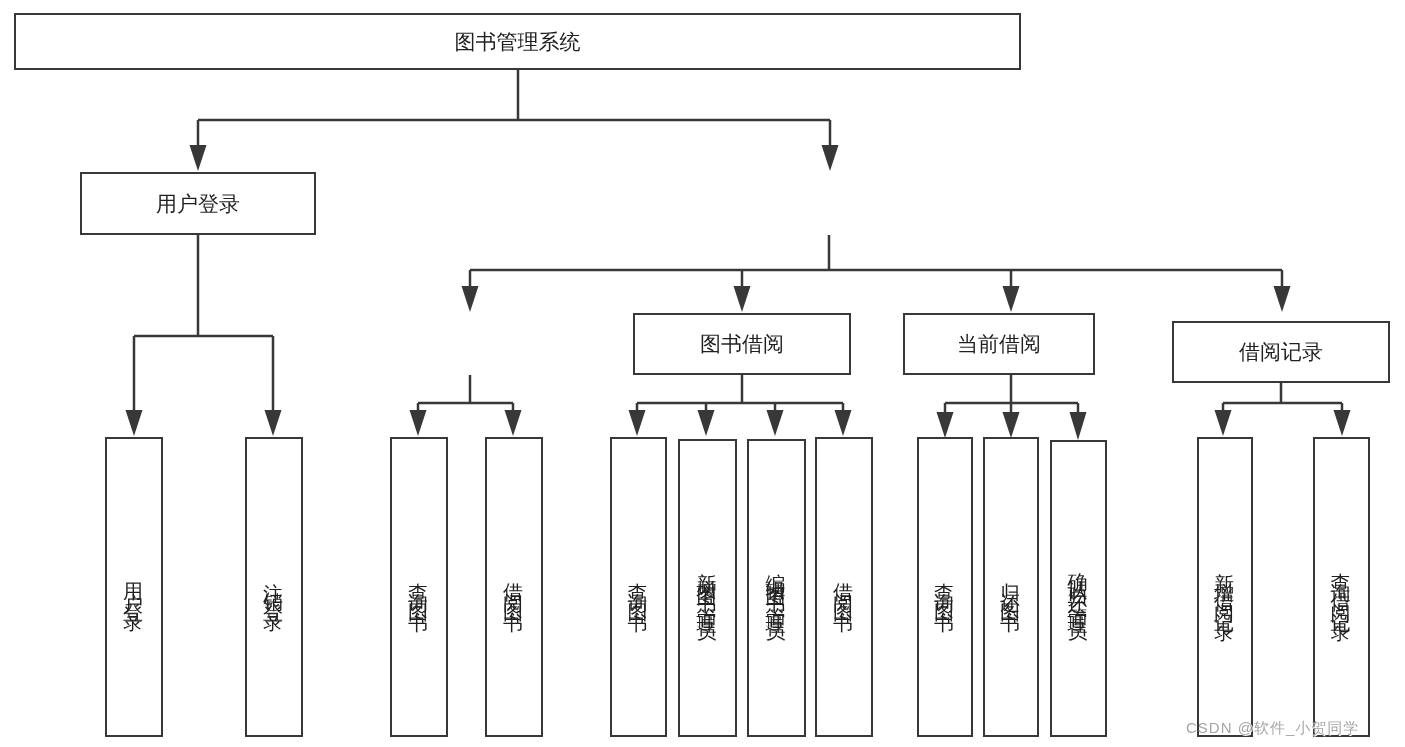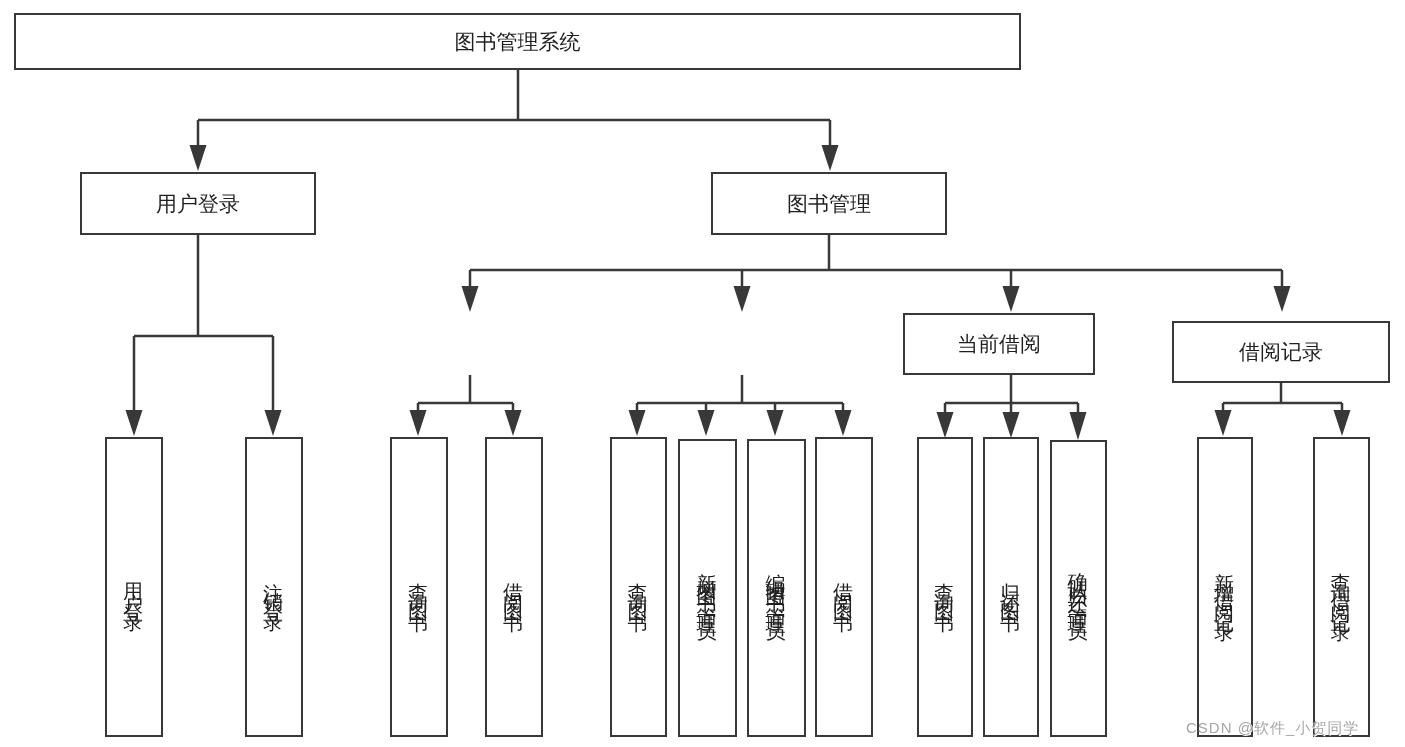--- a/index.html
+++ b/index.html
@@ -83,22 +83,22 @@
       <polygon points="1002.5,412 1019.5,412 1011,438"></polygon>
       <polygon points="1069.5,412 1086.5,412 1078,440"></polygon>
       <polygon points="1214.5,410 1231.5,410 1223,436"></polygon>
       <polygon points="1333.5,410 1350.5,410 1342,436"></polygon>
     </g>
   </svg>
 
   <div class="node" style="left:14px;top:13px;width:1007px;height:57px;border-width:2px">图书管理系统</div>
 
   <div class="node" style="left:80px;top:172px;width:236px;height:63px">用户登录</div>
-  <div class="node" style="left:711px;top:172px;width:236px;height:63px">图书管理</div>
 
+  <div class="node" style="left:633px;top:313px;width:218px;height:62px">图书借阅</div>
   <div class="node" style="left:903px;top:313px;width:192px;height:62px">当前借阅</div>
   <div class="node" style="left:1172px;top:321px;width:218px;height:62px">借阅记录</div>
 
   <div class="node v" style="left:105px;top:437px;width:58px;height:300px">用户登录</div>
   <div class="node v" style="left:245px;top:437px;width:58px;height:300px">注销登录</div>
 
   <div class="node v" style="left:390px;top:437px;width:58px;height:300px">查询图书</div>
   <div class="node v" style="left:485px;top:437px;width:58px;height:300px">借阅图书</div>
 
   <div class="node v" style="left:610px;top:437px;width:57px;height:300px">查询图书</div>

